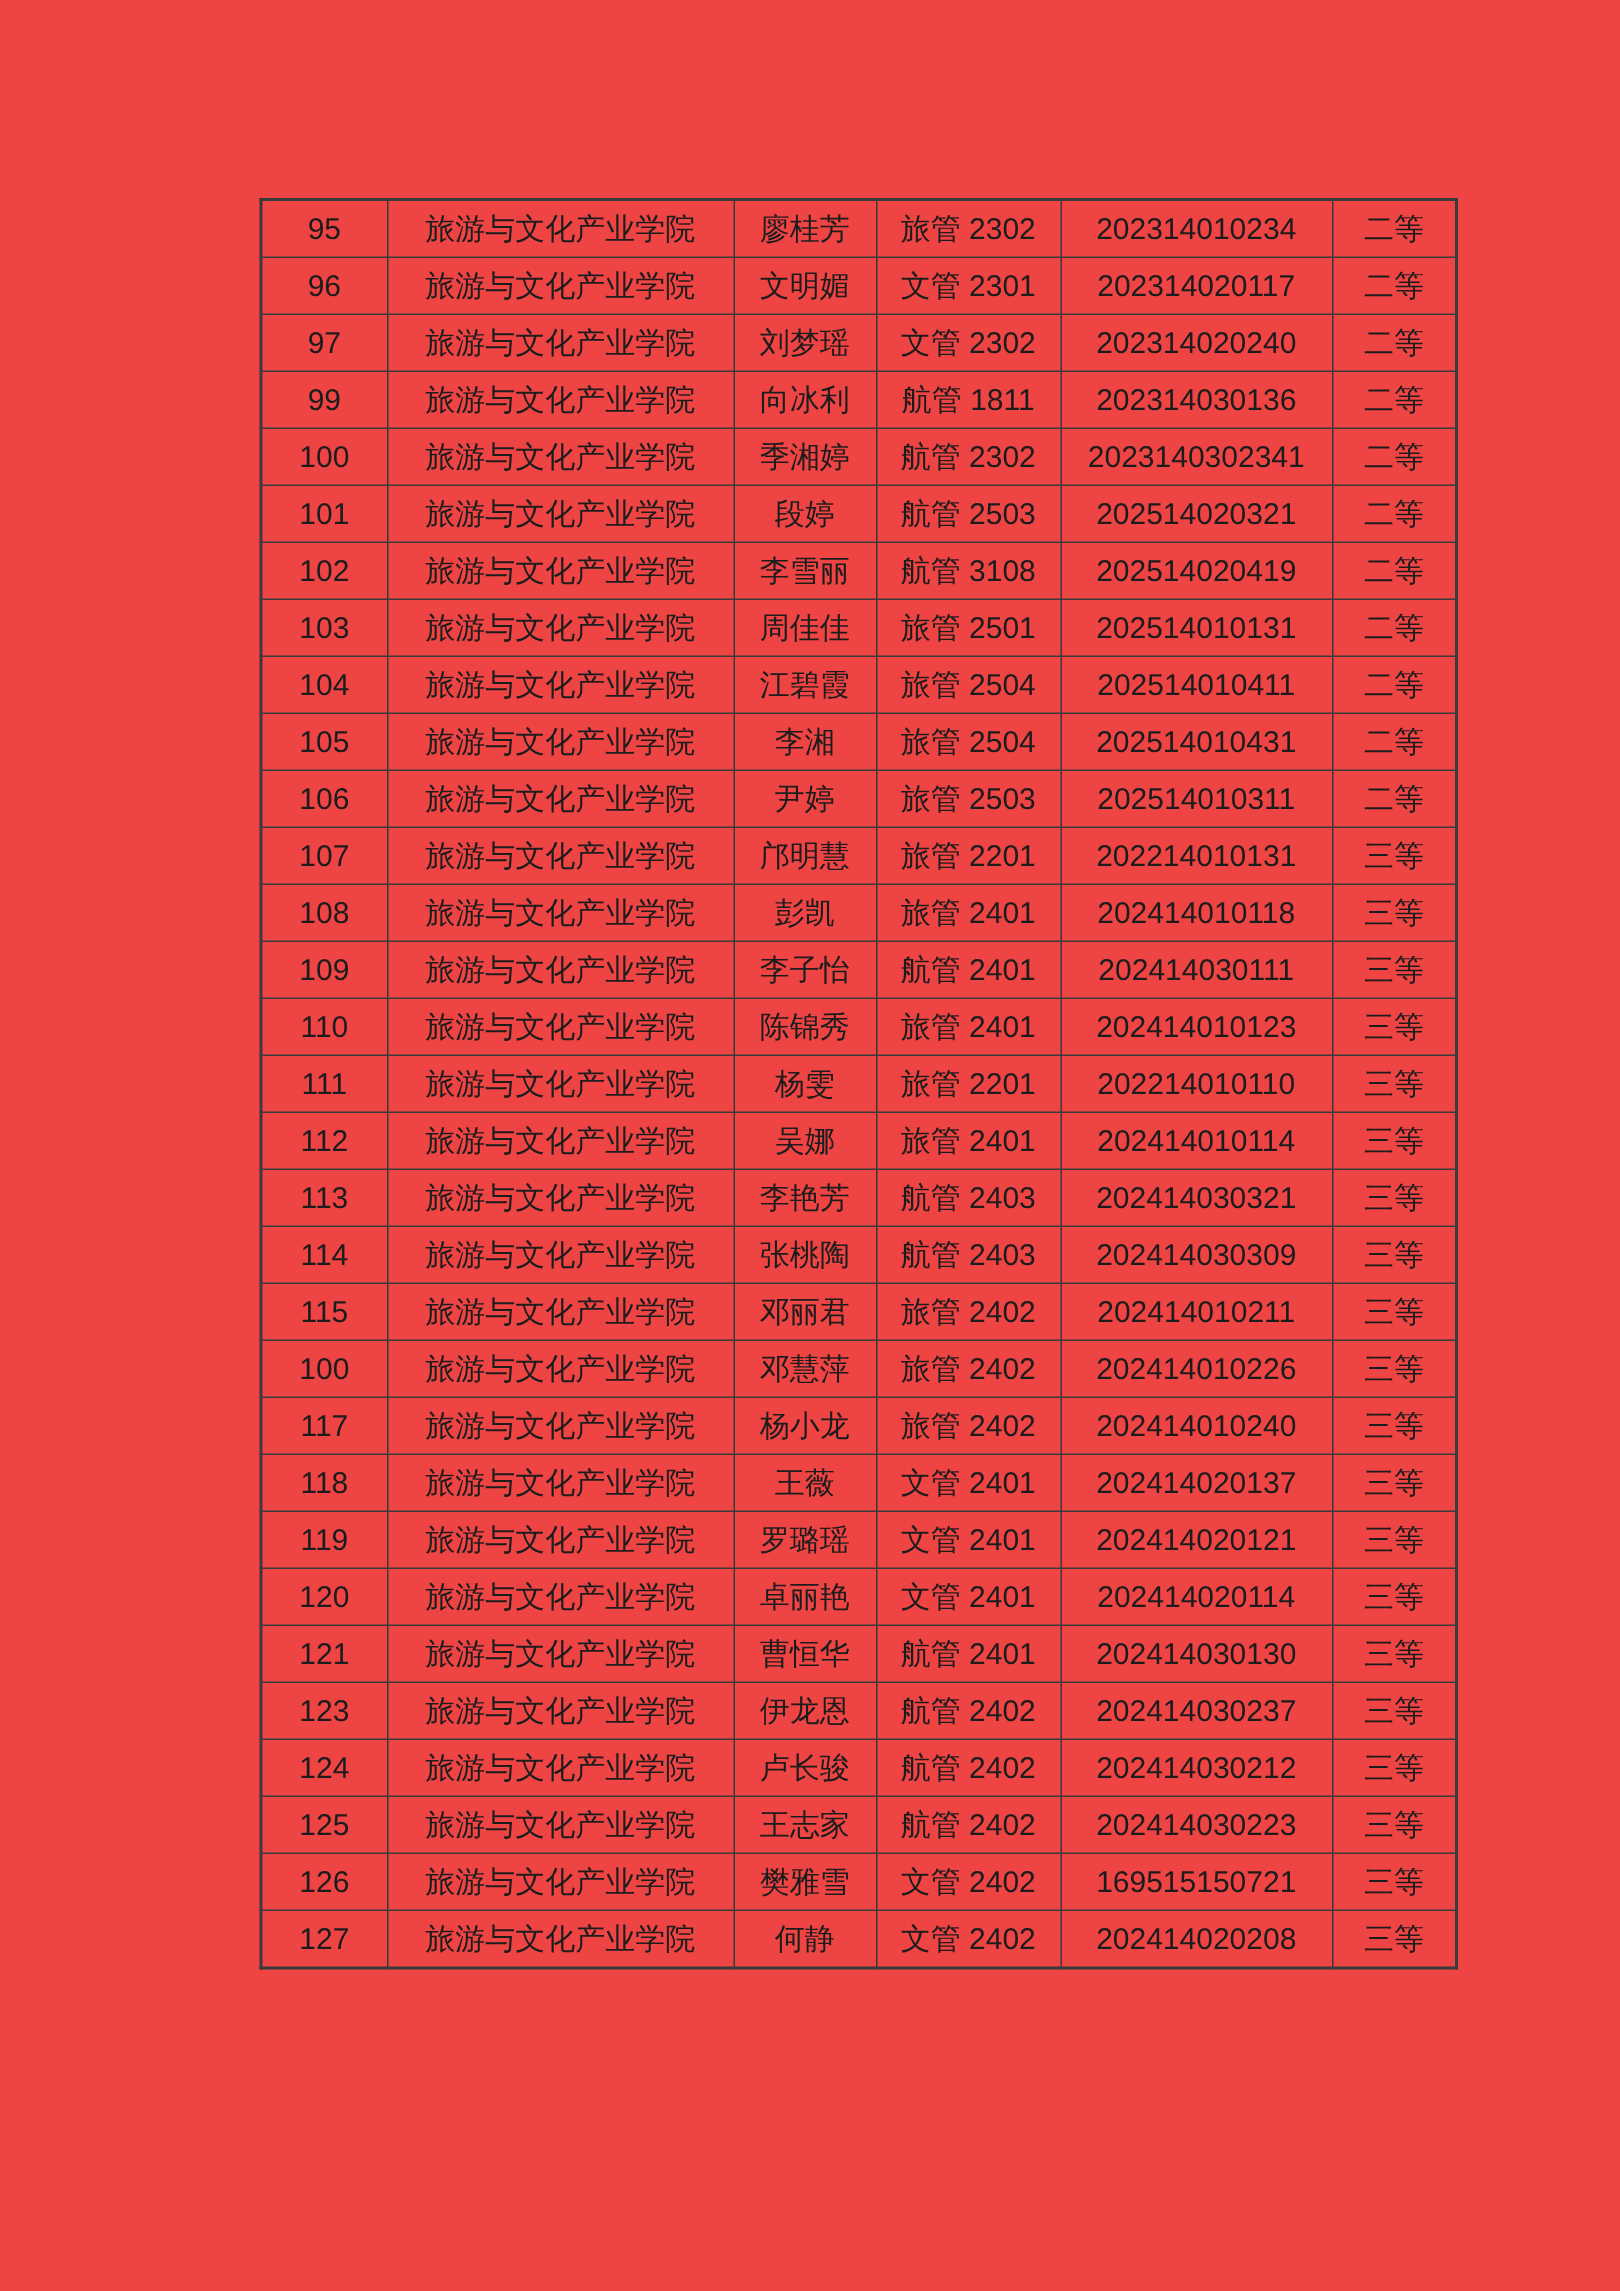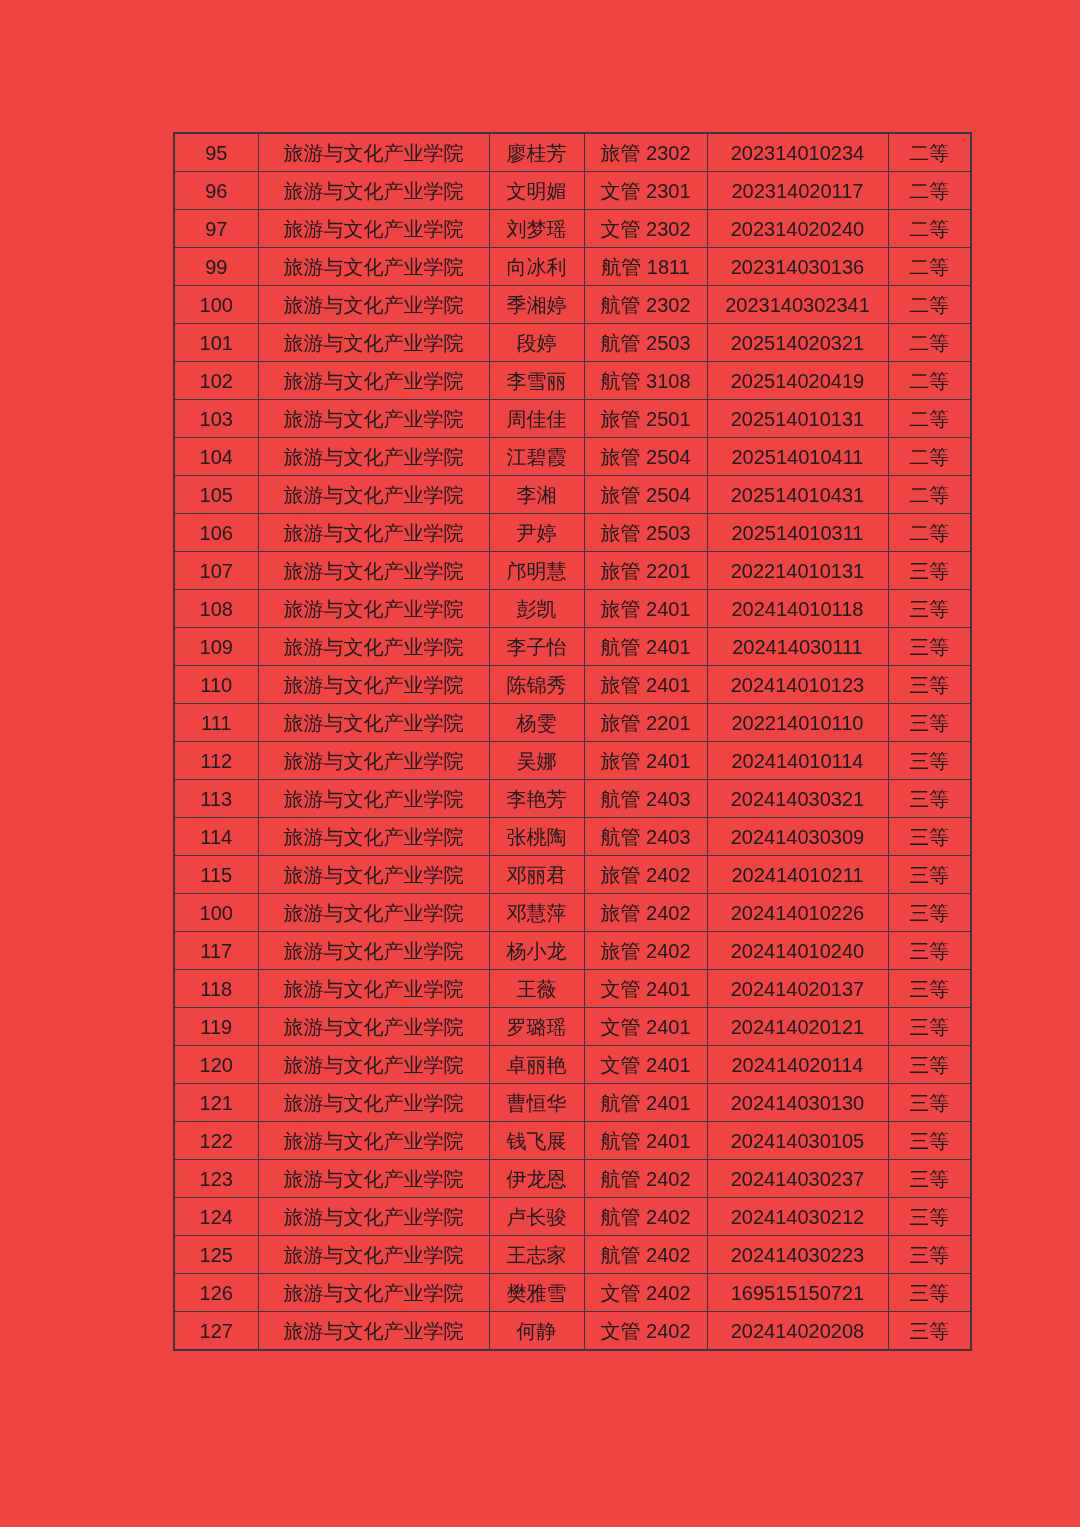--- a/index.html
+++ b/index.html
@@ -261,28 +261,20 @@
         </tr>
         <tr>
           <td>121</td>
           <td>旅游与文化产业学院</td>
           <td>曹恒华</td>
           <td>航管 2401</td>
           <td>202414030130</td>
           <td>三等</td>
         </tr>
         <tr>
-          <td>122</td>
-          <td>旅游与文化产业学院</td>
-          <td>钱飞展</td>
-          <td>航管 2401</td>
-          <td>202414030105</td>
-          <td>三等</td>
-        </tr>
-        <tr>
           <td>123</td>
           <td>旅游与文化产业学院</td>
           <td>伊龙恩</td>
           <td>航管 2402</td>
           <td>202414030237</td>
           <td>三等</td>
         </tr>
         <tr>
           <td>124</td>
           <td>旅游与文化产业学院</td>

